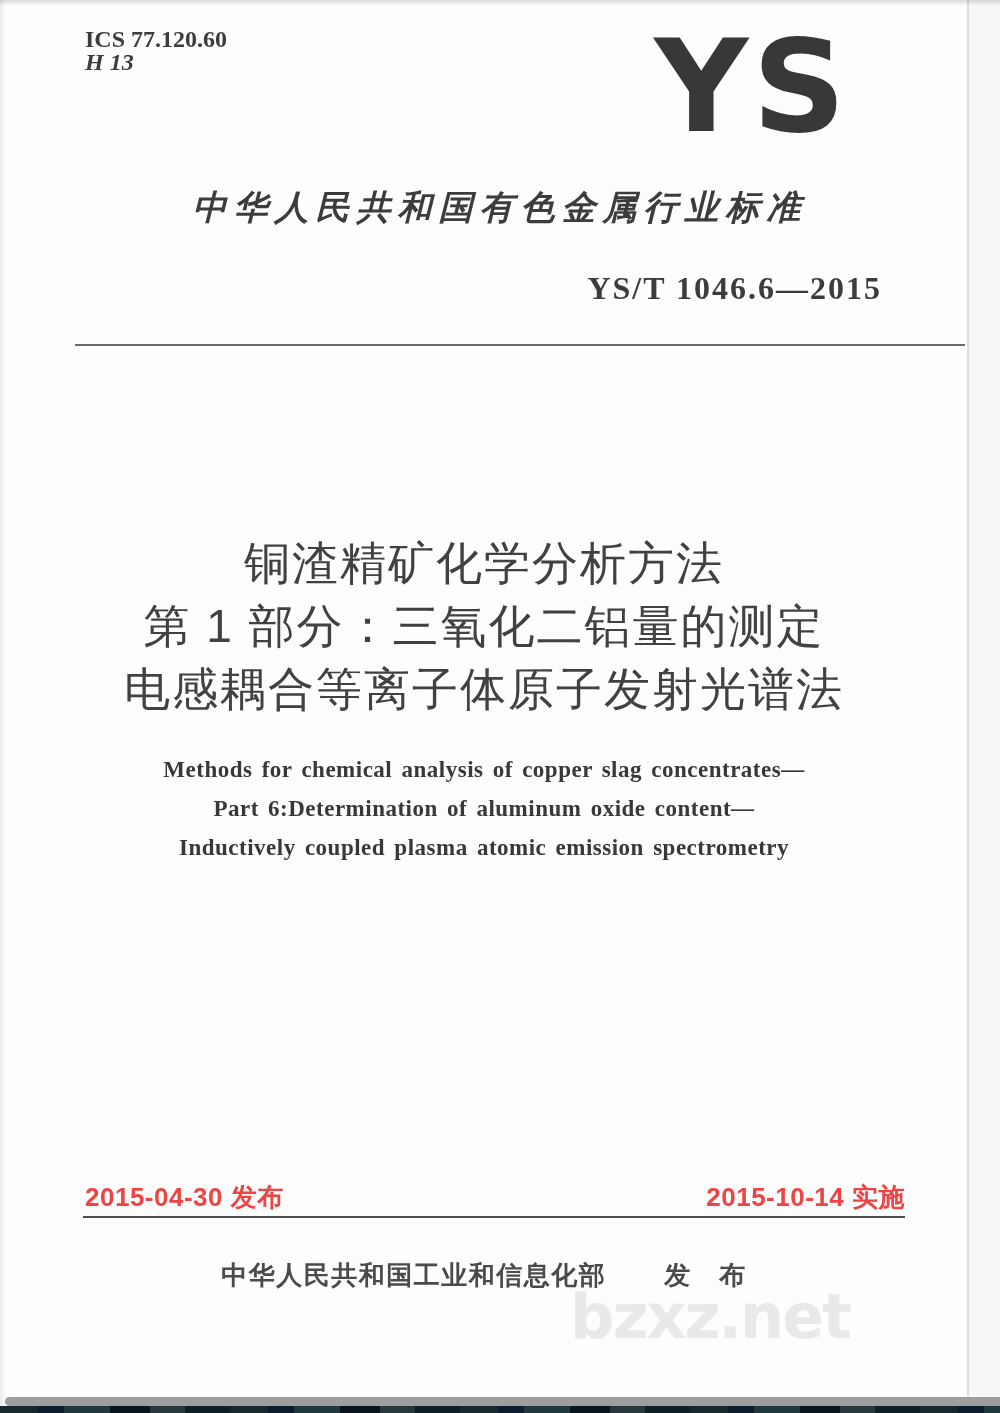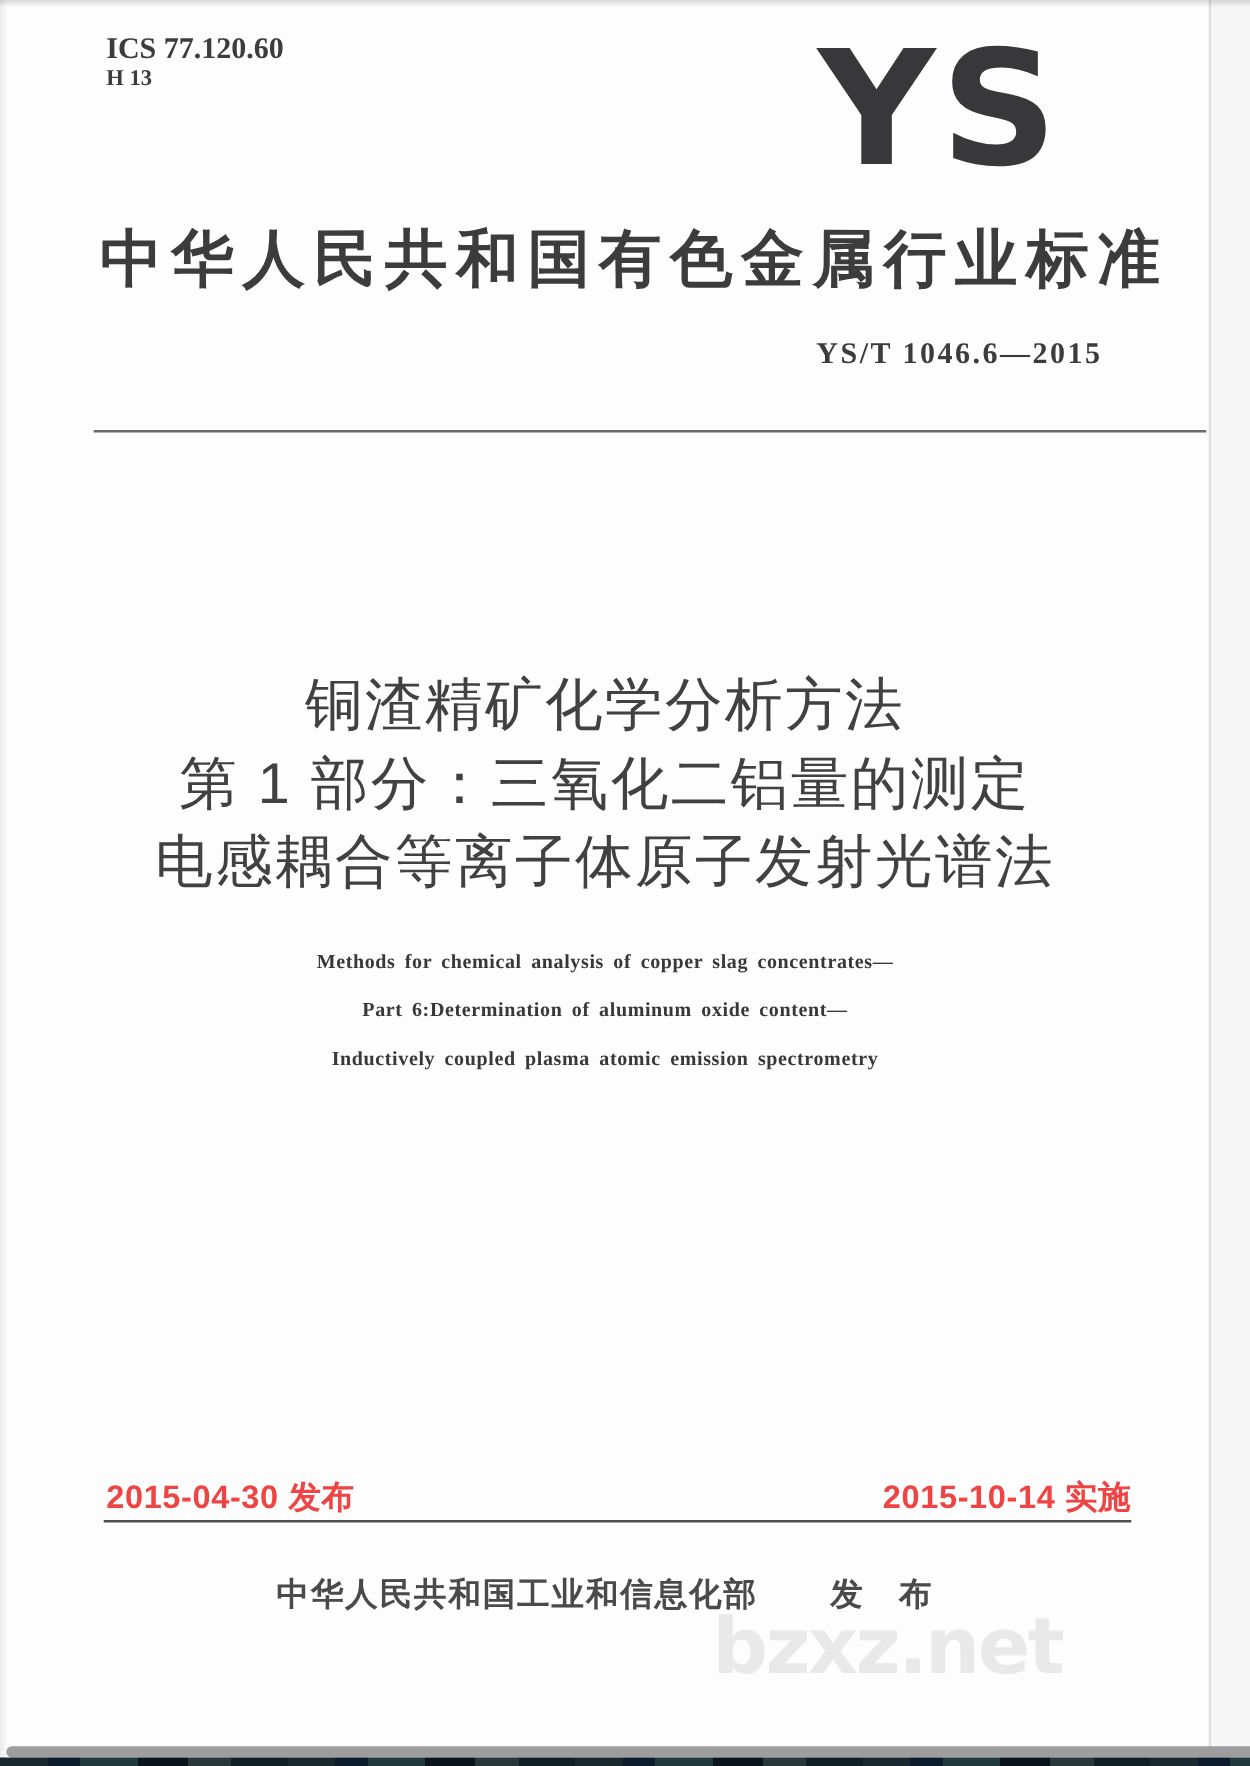--- a/index.html
+++ b/index.html
@@ -24,42 +24,42 @@
   .edge-top{position:absolute;top:0;left:0;width:100%;height:6px;
     background:linear-gradient(to bottom, rgba(0,0,0,0.14), rgba(0,0,0,0));}
   .edge-left{position:absolute;top:0;left:0;width:6px;height:1406px;
     background:linear-gradient(to right, rgba(0,0,0,0.07), rgba(0,0,0,0));}
   .page-right-margin{position:absolute;top:0;left:969px;right:0;height:1406px;background:#f7f7f7;}
   .page-right-line{position:absolute;top:0;left:967px;width:2px;height:1406px;background:#dedede;}
 
   .ics{position:absolute;left:85px;top:28px;
     font-family:"Liberation Serif", serif;font-weight:bold;font-size:24px;line-height:22px;}
   .hclass{position:absolute;left:85px;top:51px;
-    font-family:"Liberation Serif", serif;font-weight:bold;font-size:18px;line-height:22px;}
+    font-family:"Liberation Serif", serif;font-weight:bold;font-size:24px;line-height:22px;font-style:italic;}
 
   .logo{position:absolute;top:22px;right:150px;
     font-family:"DejaVu Sans", sans-serif;font-weight:900;
     font-size:130px;line-height:1;letter-spacing:4px;color:var(--logo);
     transform:scaleY(0.98);}
 
   .std-title{position:absolute;top:178px;left:80px;width:840px;
-    text-align:right;font-weight:bold;font-size:50px;line-height:58px;
-    letter-spacing:7px;color:var(--ink);white-space:nowrap;}
+    text-align:center;font-weight:bold;font-size:34px;line-height:58px;
+    letter-spacing:7px;color:var(--ink);white-space:nowrap;font-style:italic;}
 
   .std-num{position:absolute;top:270px;right:118px;
-    font-family:"Liberation Serif", serif;font-weight:bold;font-size:24px;
+    font-family:"Liberation Serif", serif;font-weight:bold;font-size:32px;
     letter-spacing:2px;}
 
   .rule-top{position:absolute;top:344px;left:75px;width:890px;height:2px;background:var(--rule);}
 
   .cn-title{position:absolute;top:532px;left:0;width:968px;text-align:center;
     font-weight:normal;font-size:46px;line-height:63px;letter-spacing:2px;color:#414141;}
 
   .en-title{position:absolute;top:750px;left:0;width:968px;text-align:center;
-    font-family:"Liberation Serif", serif;font-weight:bold;font-size:16px;
+    font-family:"Liberation Serif", serif;font-weight:bold;font-size:23px;
     line-height:39px;letter-spacing:0.5px;word-spacing:3px;color:#383838;}
 
   .dates-row{position:absolute;top:1180px;left:85px;right:95px;
     display:flex;justify-content:space-between;
     font-weight:bold;font-size:26px;letter-spacing:0.5px;color:#ef4444;}
 
   .rule-bottom{position:absolute;top:1216px;left:83px;width:822px;height:2px;background:var(--rule2);}
 
   .issuer-row{position:absolute;top:1258px;left:0;width:968px;
     display:flex;justify-content:center;gap:58px;

